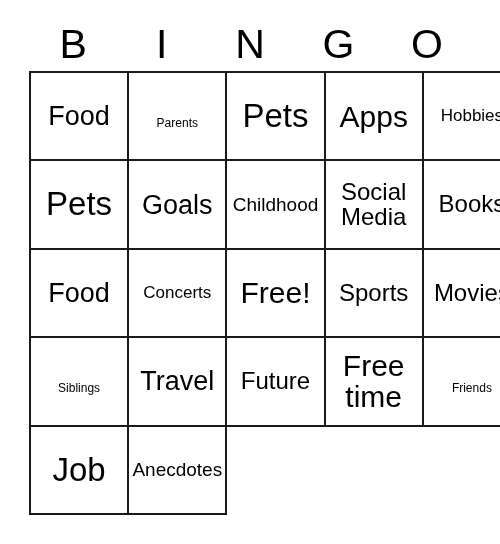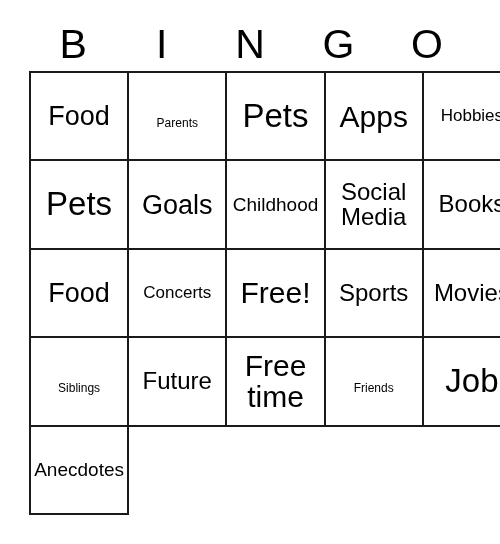--- a/index.html
+++ b/index.html
@@ -140,20 +140,23 @@
       </div>
       <div class="bingo-cell fs-md">
         <span class="cell-text">Sports</span>
       </div>
       <div class="bingo-cell fs-md">
         <span class="cell-text">Movies</span>
       </div>
       <div class="bingo-cell fs-sm">
         <span class="cell-text">Siblings</span>
       </div>
+      <div class="bingo-cell fs-lg">
+        <span class="cell-text">Travel</span>
+      </div>
       <div class="bingo-cell fs-md">
         <span class="cell-text">Future</span>
       </div>
       <div class="bingo-cell fs-xl">
         <span class="cell-text">Free time</span>
       </div>
       <div class="bingo-cell fs-sm">
         <span class="cell-text">Friends</span>
       </div>
       <div class="bingo-cell fs-xxl">

